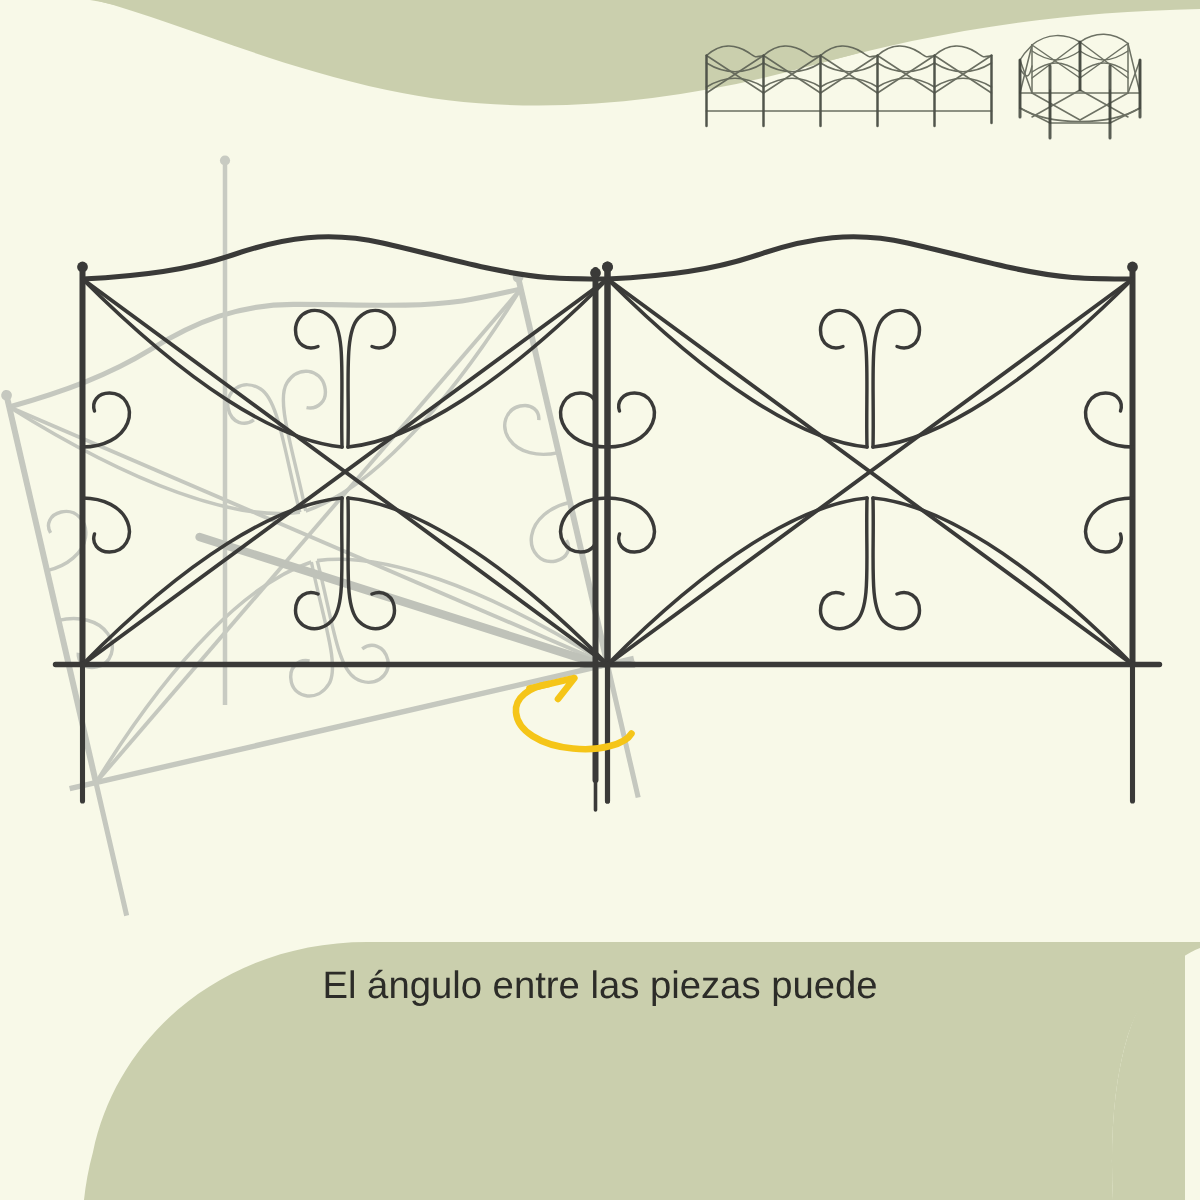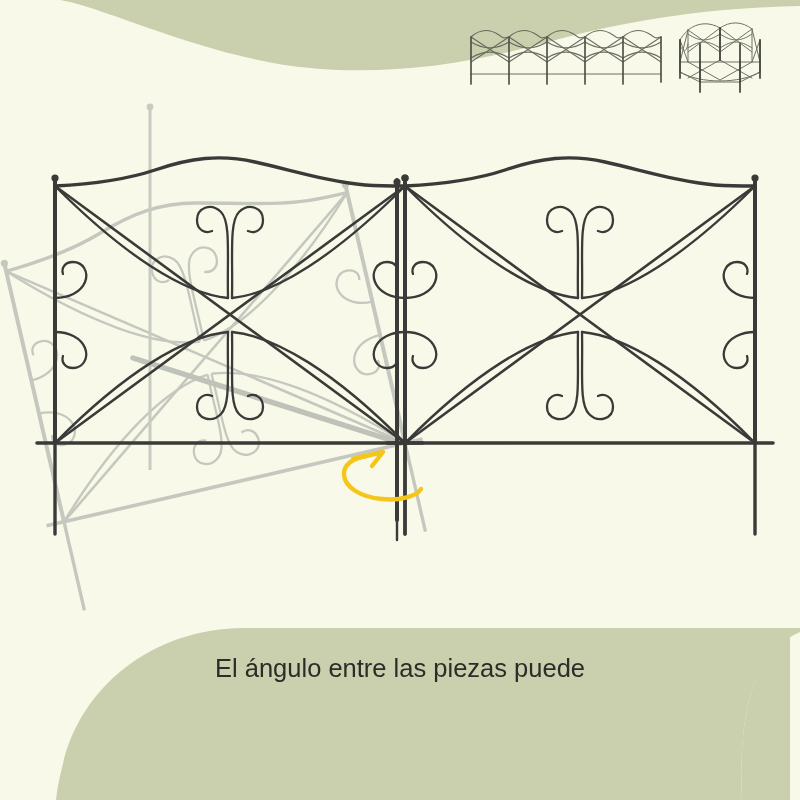--- a/index.html
+++ b/index.html
@@ -38,21 +38,21 @@
   #headline {
     margin: 0;
     font-size: 45px;
     font-weight: bold;
     letter-spacing: 0.5px;
     color: #231f20;
     line-height: 1.05;
     font-family: "Liberation Sans", sans-serif;
   }
   #subline {
-    margin: 14px auto 0 auto;
+    margin: 3px auto 0 auto;
     width: 520px;
     font-size: 25.5px;
     font-weight: normal;
     color: #2c2c28;
     line-height: 1.26;
     font-family: "Liberation Sans", sans-serif;
   }
   #subline .sub-line {
     display: block;
   }

